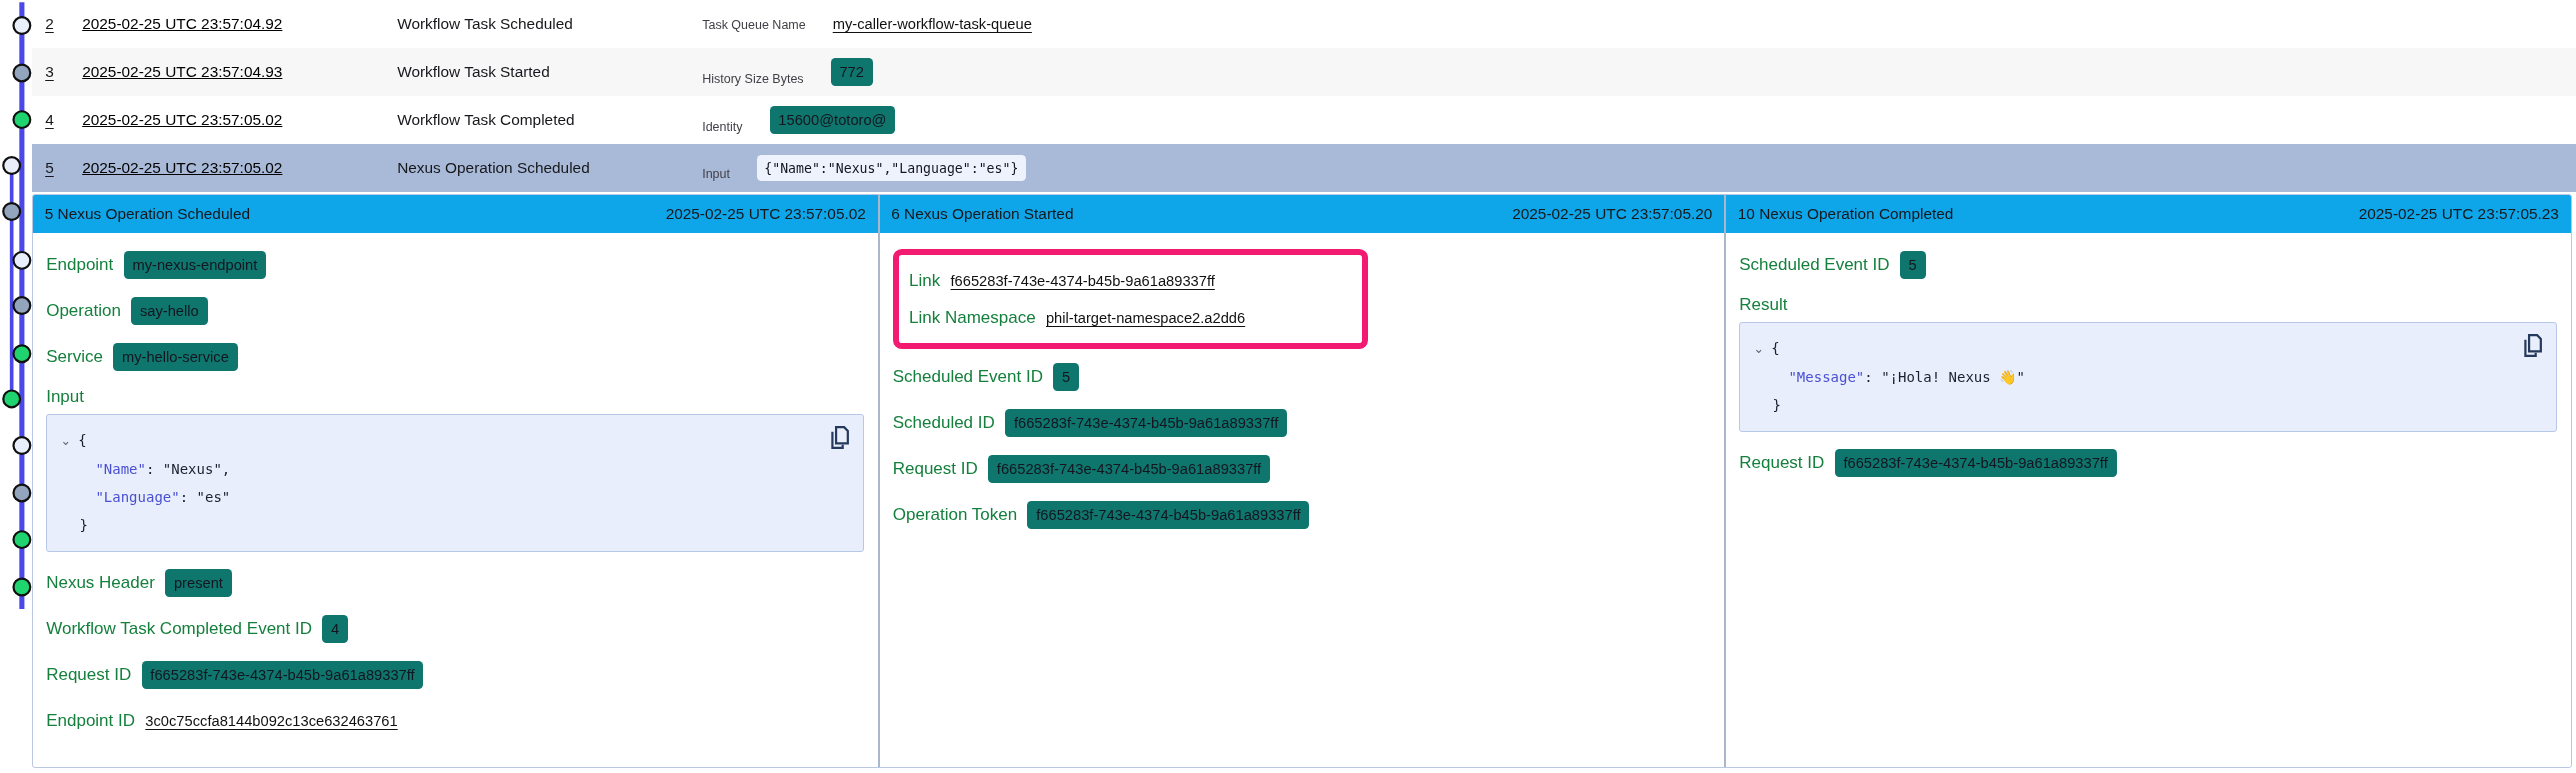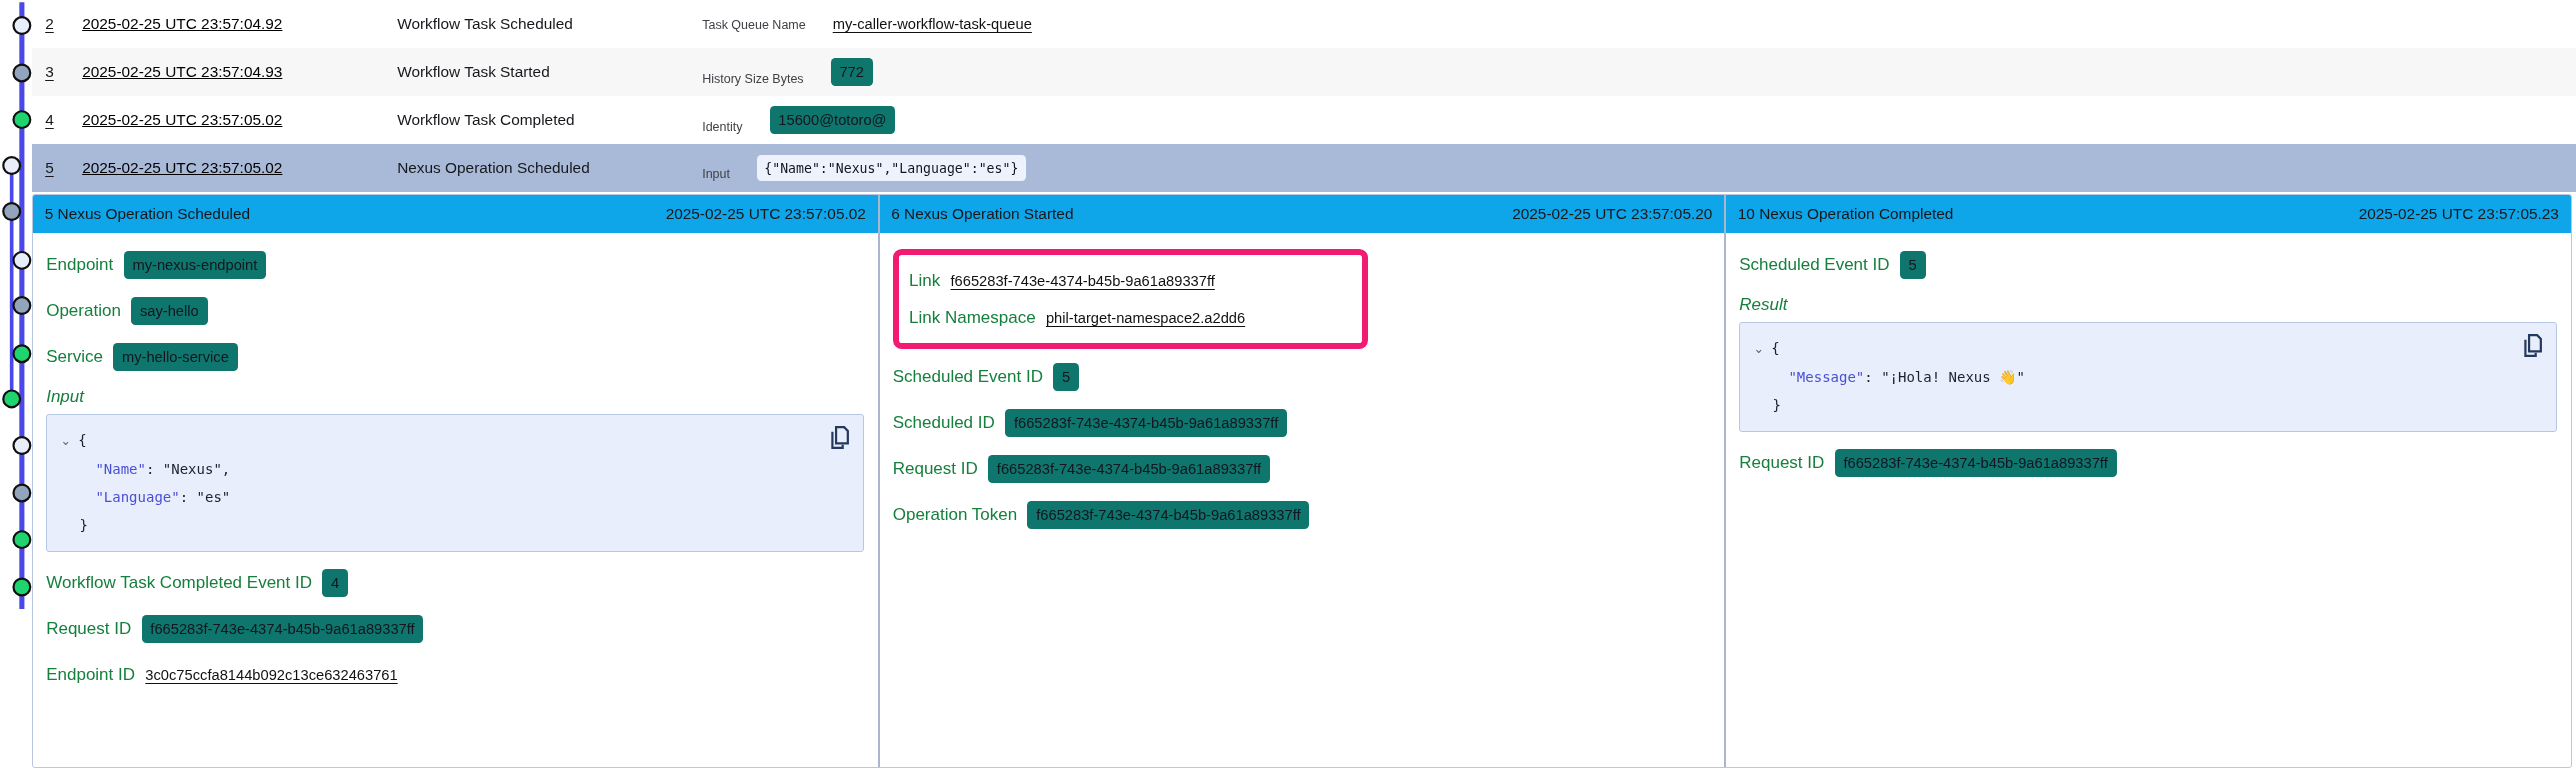--- a/index.html
+++ b/index.html
@@ -26,21 +26,21 @@
   
   .group { display:flex; margin:2.2px 4.4px 0 32px; height:574px; border:1.5px solid #b9c7e2; border-radius:2.9px; background:#fff; overflow:hidden; }
   .panel { flex:1 1 0; min-width:0; overflow:hidden; }
   .panel + .panel { border-left:2.2px solid #a9b6cc; }
   .panel-header { height:38px; background:#0ea5e9; display:flex; justify-content:space-between; align-items:center; padding:0 11.7px; font-size:15.4px; font-weight:500; }
   .panel-title { white-space:nowrap; }
   .panel-time { white-space:nowrap; }
   .panel-body { padding:16px 13.2px; }
   .field { display:flex; align-items:center; gap:10.3px; margin-bottom:14px; min-height:32px; }
   .field-label { font-size:17px; color:#15803d; white-space:nowrap; }
-  .label-only { min-height:20.5px; margin-bottom:5.9px;font-style:italic; }
+  .label-only { min-height:20.5px; margin-bottom:5.9px; }
 
   
   .codeblock { position:relative; background:#e8eefb; border:1.5px solid #b7c7e6; border-radius:2.9px; padding:11.7px 13.2px; font-family:"DejaVu Sans Mono", monospace; font-size:14px; line-height:28px; color:#1b2130; margin-bottom:14.7px; }
   .codeline.indent { padding-left:35px; }
   .codeline.brace { padding-left:19px; }
   .chev { display:inline-block; color:#5a6472; font-size:12.5px; margin-right:7.3px; font-family:"Liberation Sans", sans-serif; }
   .j-key { color:#4a50d4; }
   .copy-btn { position:absolute; top:10.3px; right:11.7px; width:23.5px; height:25px; background:none; border:none; cursor:pointer; }
 
   
@@ -143,20 +143,24 @@
           <div class="codeline indent"><span class="j-key">"Language"</span><span>: </span><span>"es"</span></div>
           <div class="codeline brace"><span>}</span></div>
           <button class="copy-btn">
             <svg width="23.5" height="25" viewBox="0 0 32 34">
               <path d="M6 9 L6 31 L20 31 L20 27" fill="none" stroke="#24395c" stroke-width="3"></path>
               <path d="M11 3 L22 3 L27 8 L27 25 L11 25 Z" fill="none" stroke="#24395c" stroke-width="3"></path>
             </svg>
           </button>
         </div>
         <div class="field">
+          <span class="field-label">Nexus Header</span>
+          <span class="badge">present</span>
+        </div>
+        <div class="field">
           <span class="field-label">Workflow Task Completed Event ID</span>
           <span class="badge">4</span>
         </div>
         <div class="field">
           <span class="field-label">Request ID</span>
           <span class="badge">f665283f-743e-4374-b45b-9a61a89337ff</span>
         </div>
         <div class="field">
           <span class="field-label">Endpoint ID</span>
           <span class="link">3c0c75ccfa8144b092c13ce632463761</span>

